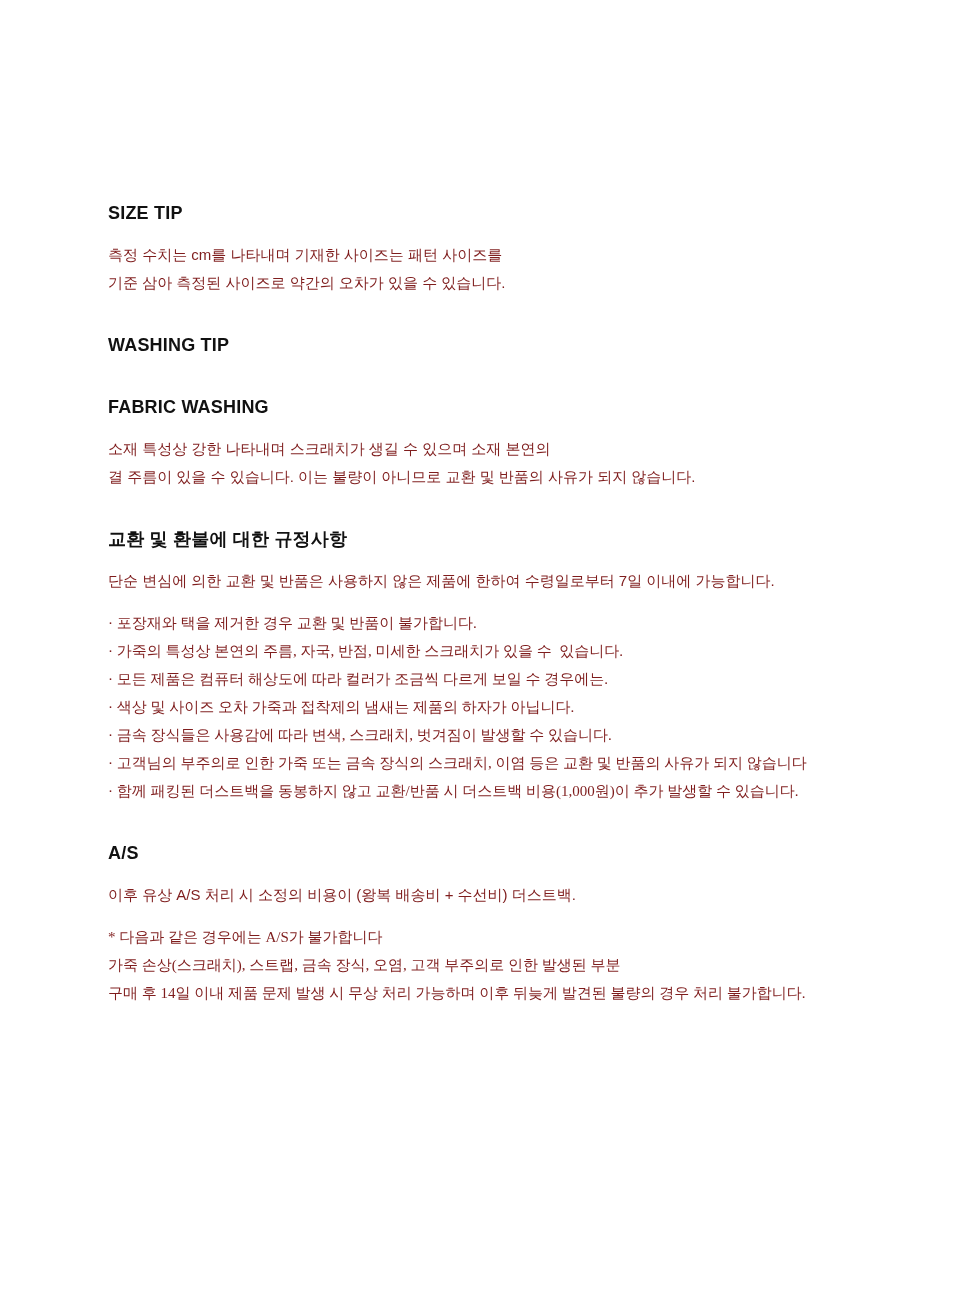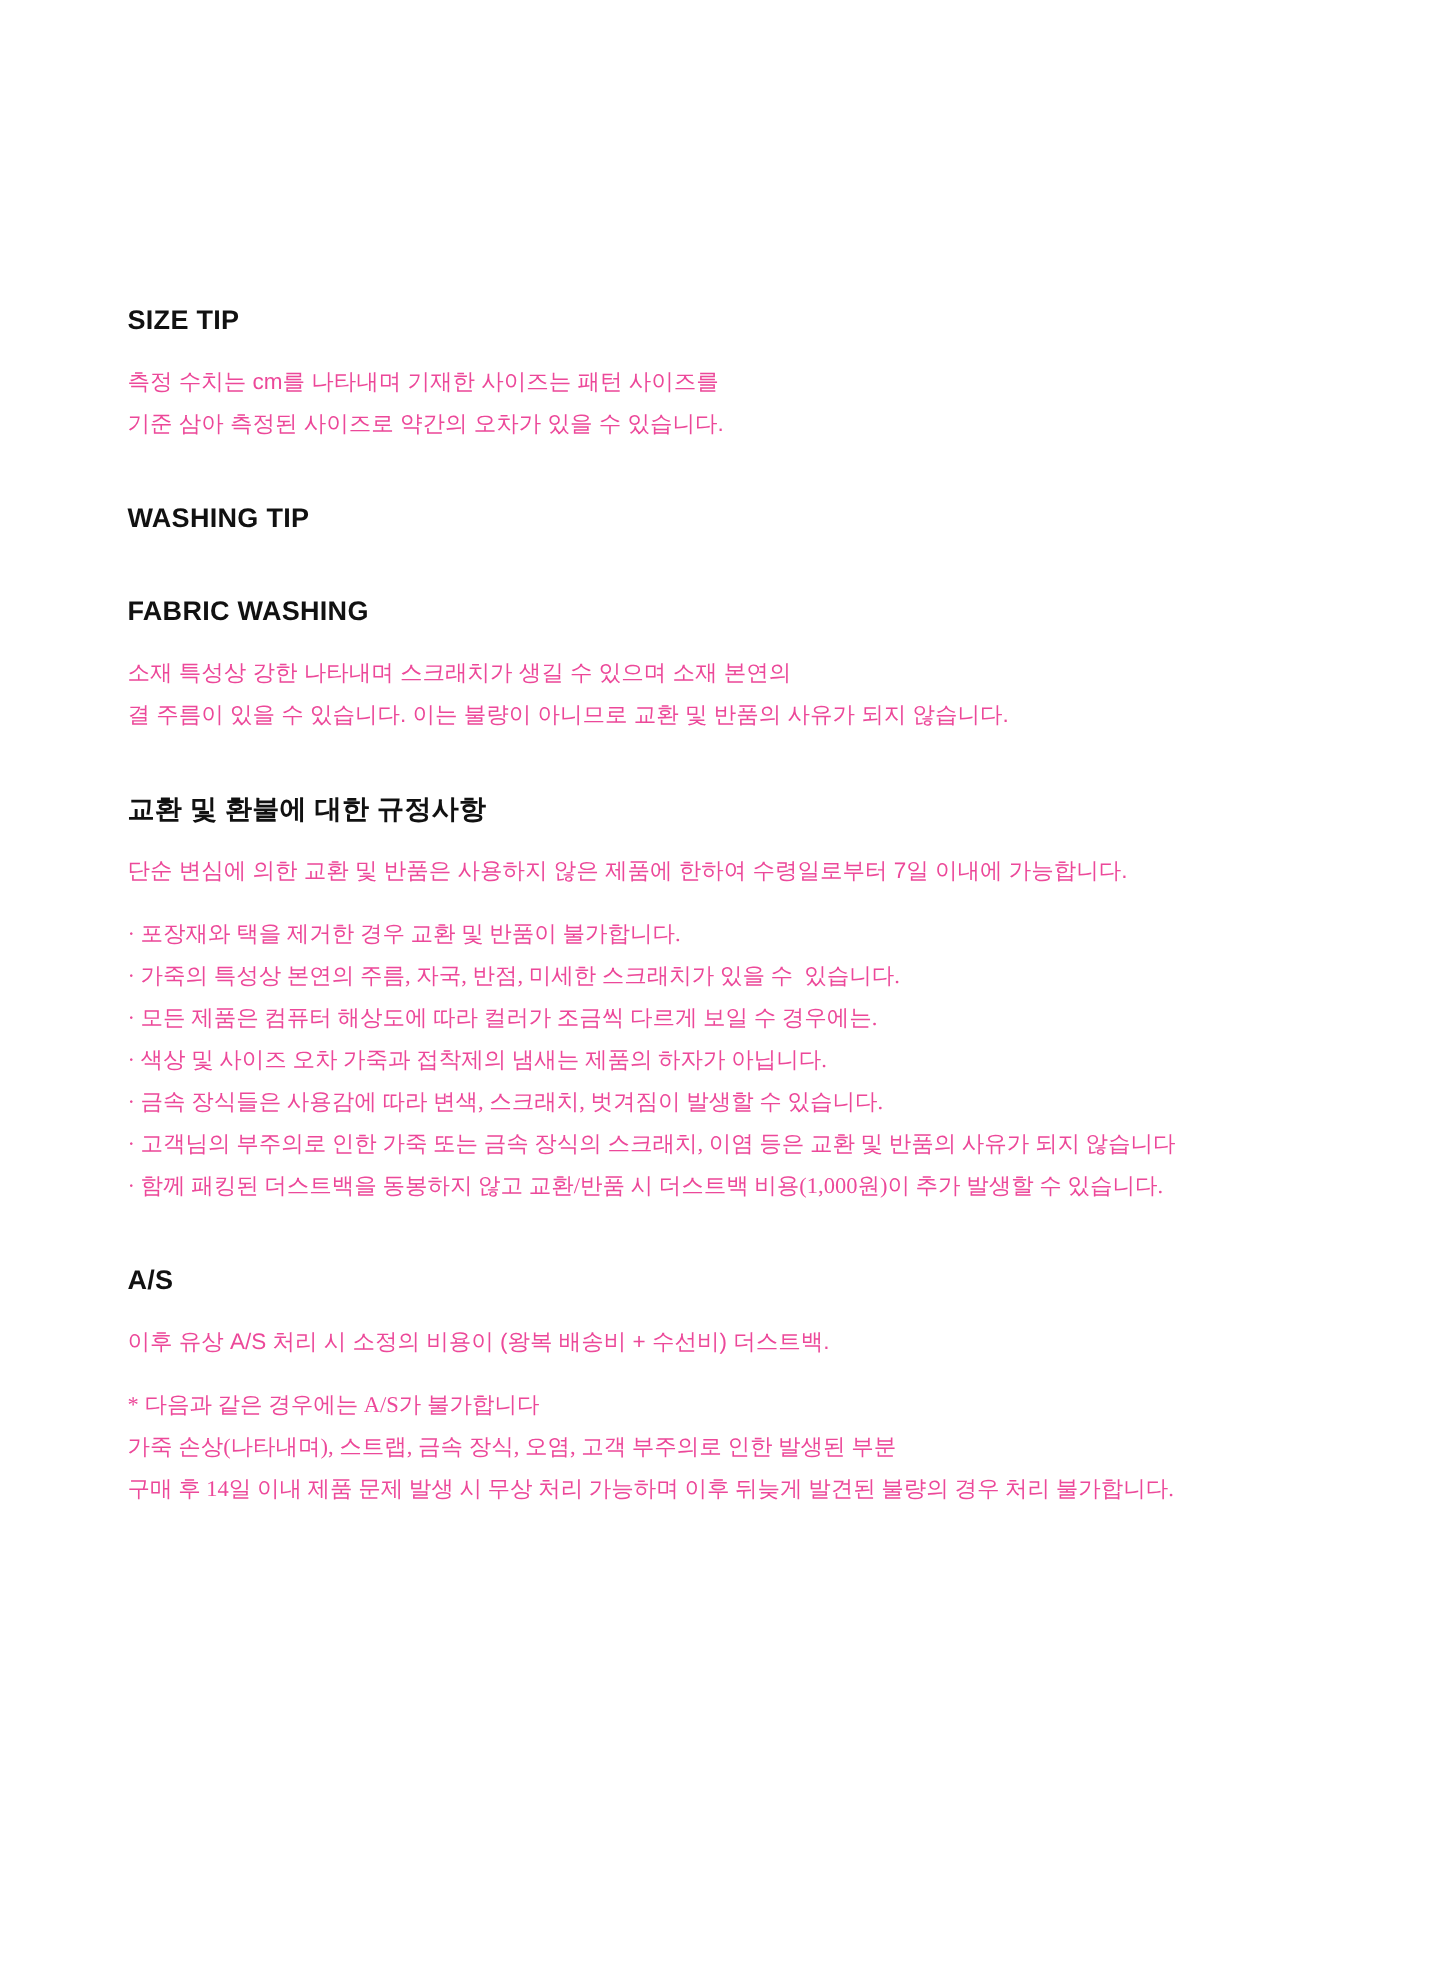--- a/index.html
+++ b/index.html
@@ -9,42 +9,42 @@
   }
   body {
     width: 960px;
     height: 1315px;
     font-family: "Liberation Sans", "DejaVu Sans", sans-serif;
     color: #111111;
     overflow: hidden;
   }
   .content {
     box-sizing: border-box;
-    padding: 199px 60px 0 85px;
+    padding: 199px 60px 0 108px;
   }
   .section {
     margin: 0;
   }
   .section + .section {
     margin-top: 34px;
   }
   .heading {
     margin: 0 0 14px 0;
     font-size: 18px;
     line-height: 28px;
     font-weight: bold;
     letter-spacing: 0.2px;
     color: #111111;
   }
   .para {
     margin: 0;
     font-size: 15px;
     line-height: 28px;
     font-weight: normal;
-    color: #ec4899;
+    color: #7f1d1d;
   }
   .para + .para {
     margin-top: 14px;
     font-family: Liberation Serif, serif;
   }
   .line {
     display: block;
     white-space: pre-wrap;
   }
 </style>
@@ -84,17 +84,17 @@
         <span class="line">· 함께 패킹된 더스트백을 동봉하지 않고 교환/반품 시 더스트백 비용(1,000원)이 추가 발생할 수 있습니다.</span>
       </p>
     </section>
     <section class="section">
       <h2 class="heading">A/S</h2>
       <p class="para">
         <span class="line">이후 유상 A/S 처리 시 소정의 비용이 (왕복 배송비 + 수선비) 더스트백.</span>
       </p>
       <p class="para">
         <span class="line">* 다음과 같은 경우에는 A/S가 불가합니다</span>
-        <span class="line">가죽 손상(나타내며), 스트랩, 금속 장식, 오염, 고객 부주의로 인한 발생된 부분</span>
+        <span class="line">가죽 손상(스크래치), 스트랩, 금속 장식, 오염, 고객 부주의로 인한 발생된 부분</span>
         <span class="line">구매 후 14일 이내 제품 문제 발생 시 무상 처리 가능하며 이후 뒤늦게 발견된 불량의 경우 처리 불가합니다.</span>
       </p>
     </section>
   </main>
 
 </body></html>

